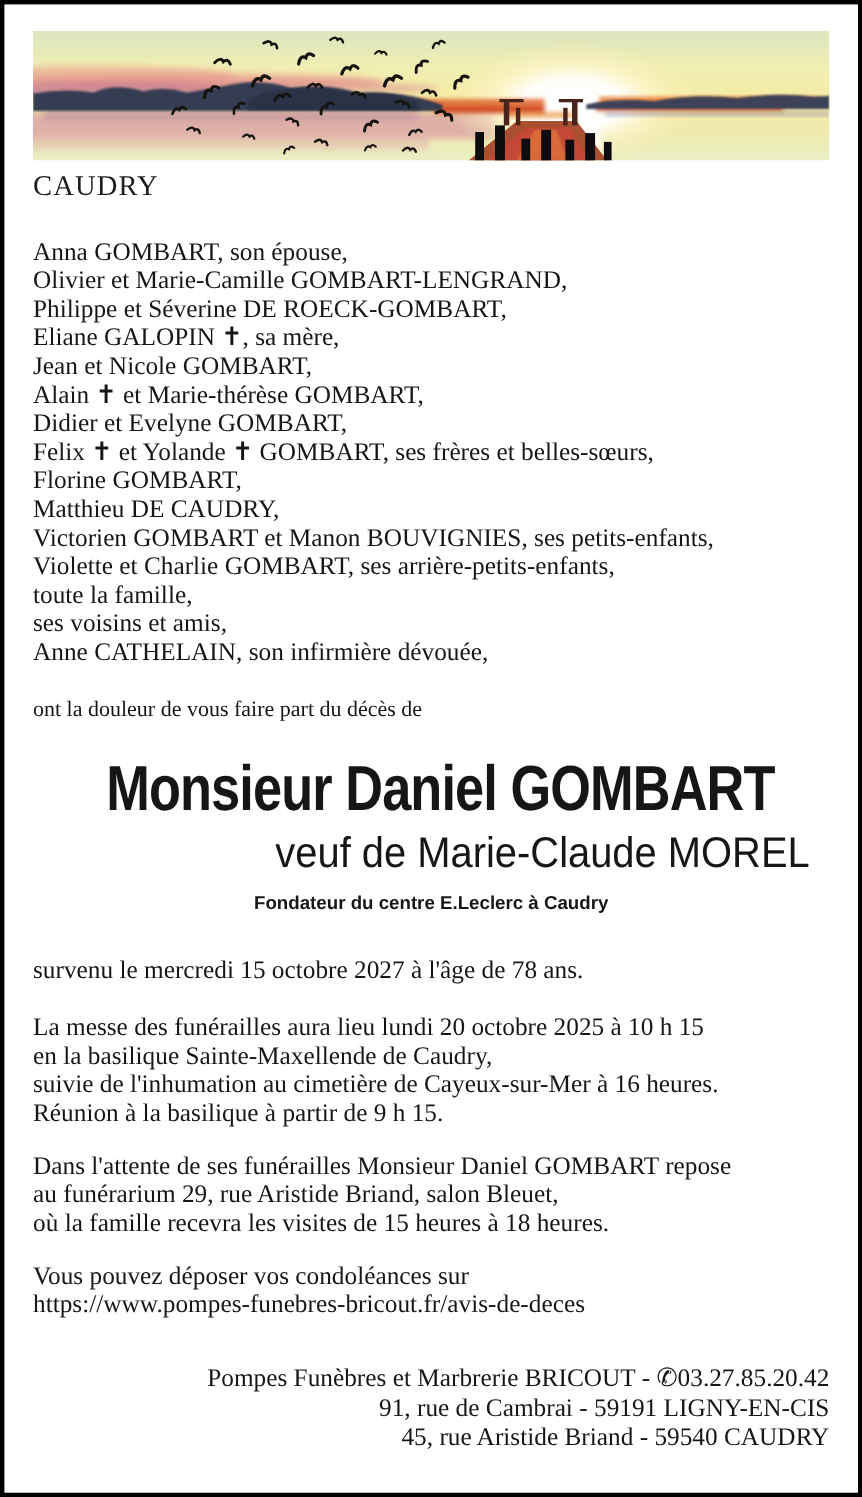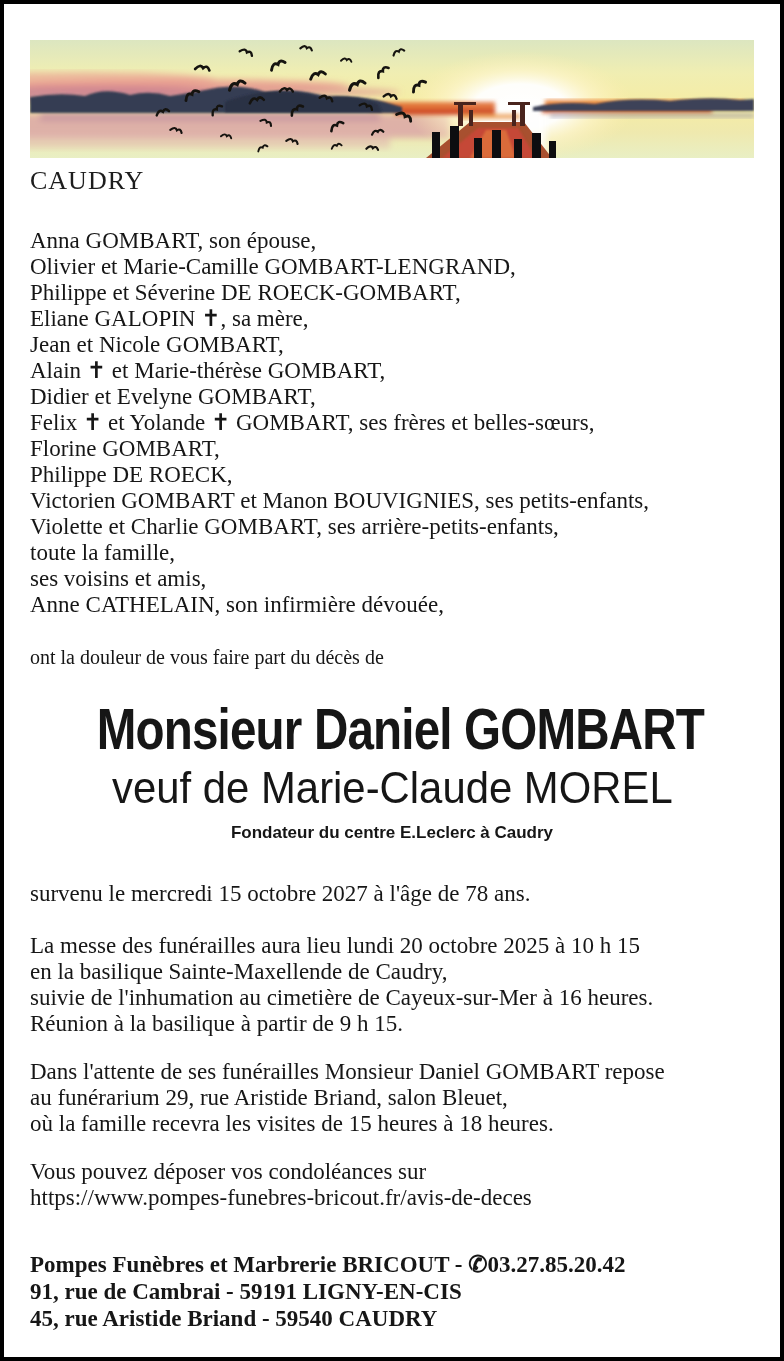--- a/index.html
+++ b/index.html
@@ -3,21 +3,21 @@
 <meta charset="utf-8">
 <style>
   html,body { margin:0; padding:0; background:#888; }
   .page {
     position: relative;
     width: 784px; height: 1361px;
     box-sizing: border-box;
     margin: 0 auto;
     background: #ffffff;
     border: 4px solid #000000;
-    padding: 12px 26px;
+    padding: 0 26px;
     overflow: hidden;
     font-family: "Liberation Serif", serif;
     color: #161616;
   }
   .photo-wrap { margin-top: 24px; width: 724px; height: 118px; }
   .photo-wrap svg { display:block; width:100%; height:100%; }
   .location {
     margin-top: 9px;
     font-size: 26px; line-height: 28px;
     letter-spacing: 1px;
@@ -34,35 +34,35 @@
     font-family: "Liberation Sans", sans-serif;
     font-weight: bold;
     font-size: 58px; line-height: 62px;
     letter-spacing: -1px;
   }
   .main-title > span { display:inline-block; transform: scaleX(0.82); transform-origin: 50% 50%; white-space: nowrap; }
   .sub-title {
     margin-top: 5px;
     font-family: "Liberation Sans", sans-serif;
     font-weight: normal;
-    font-size: 45px; line-height: 46px;
+    font-size: 39px; line-height: 46px; text-align: right;
   }
   .sub-title > span { display:inline-block; transform: scaleX(0.93); transform-origin: 50% 50%; white-space: nowrap; }
   .role-title {
     margin-top: 7px;
     font-family: "Liberation Sans", sans-serif;
     font-weight: bold;
     font-size: 17px; line-height: 30px;
   }
   .body-block { }
   .body-start { margin-top: 33px; }
   .footer {
     margin-top: 40px;
-    text-align: left;
-    font-weight: bold;
+    text-align: right;
+    font-weight: normal;
     font-size: 23px; line-height: 27px;
   }
 </style>
 </head>
 <body>
 
 <div class="page">
 
   <div class="photo-wrap">
     <svg viewBox="0 0 724 118" preserveAspectRatio="none">
@@ -193,21 +193,21 @@
   <div class="family-list">
     <div class="line">Anna GOMBART, son épouse,</div>
     <div class="line">Olivier et Marie-Camille GOMBART-LENGRAND,</div>
     <div class="line">Philippe et Séverine DE ROECK-GOMBART,</div>
     <div class="line">Eliane GALOPIN ✝, sa mère,</div>
     <div class="line">Jean et Nicole GOMBART,</div>
     <div class="line">Alain ✝ et Marie-thérèse GOMBART,</div>
     <div class="line">Didier et Evelyne GOMBART,</div>
     <div class="line">Felix ✝ et Yolande ✝ GOMBART, ses frères et belles-sœurs,</div>
     <div class="line">Florine GOMBART,</div>
-    <div class="line">Philippe DE ROECK,</div>
+    <div class="line">Matthieu DE CAUDRY,</div>
     <div class="line">Victorien GOMBART et Manon BOUVIGNIES, ses petits-enfants,</div>
     <div class="line">Violette et Charlie GOMBART, ses arrière-petits-enfants,</div>
     <div class="line">toute la famille,</div>
     <div class="line">ses voisins et amis,</div>
     <div class="line">Anne CATHELAIN, son infirmière dévouée,</div>
   </div>
 
   <div class="gap"></div>
   <div class="announce">ont la douleur de vous faire part du décès de</div>
 

